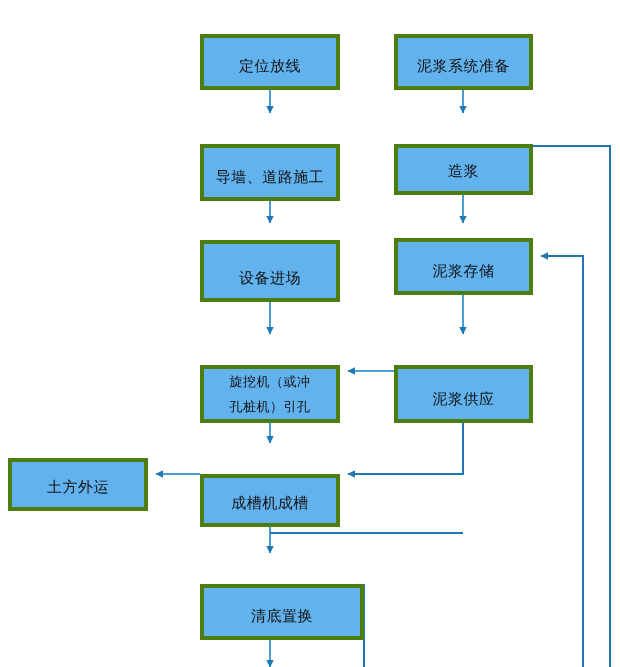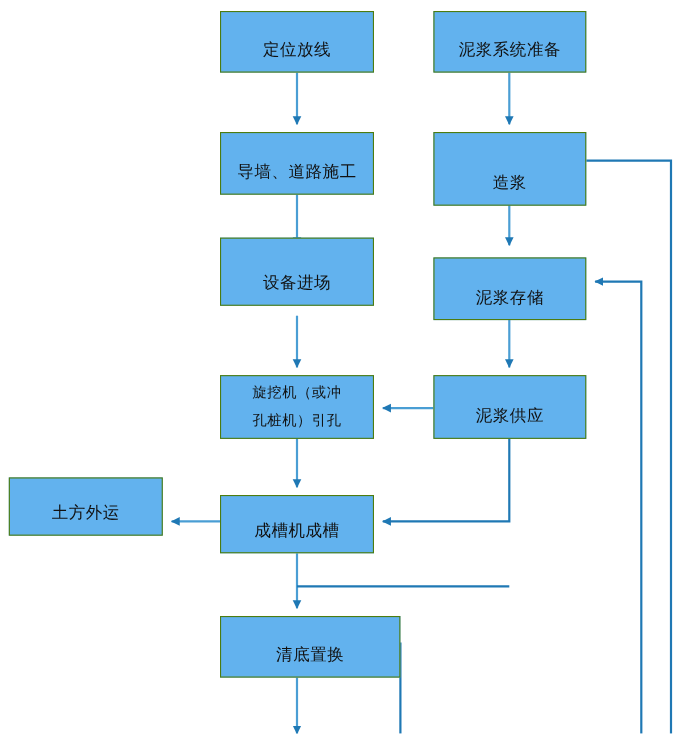--- a/index.html
+++ b/index.html
@@ -22,25 +22,26 @@
     left: 0;
     top: 0;
     width: 620px;
     height: 667px;
     pointer-events: none;
   }
   .node {
     position: absolute;
     box-sizing: border-box;
     background: #62b2ee;
-    border: 1px solid #4d7c0f;
+    border: 4px solid #4d7c0f;
     display: flex;
     align-items: flex-end;
     justify-content: center;
     z-index: 2;
+    margin-top: 24px;
   }
   .node .label {
     display: block;
     width: 100%;
     text-align: center;
     color: #111111;
     font-size: 15px;
     line-height: 22px;
     letter-spacing: 0.5px;
     padding-bottom: 9px;
@@ -102,29 +103,29 @@
   </div>
 
   <div class="node" style="left:394px; top:10px; width:139px; height:56px;">
     <span class="label">泥浆系统准备</span>
   </div>
 
   <div class="node" style="left:200px; top:120px; width:140px; height:57px;">
     <span class="label">导墙、道路施工</span>
   </div>
 
-  <div class="node" style="left:394px; top:120px; width:139px; height:67px;">
+  <div class="node" style="left:394px; top:120px; width:139px; height:51px;">
     <span class="label">造浆</span>
   </div>
 
   <div class="node" style="left:200px; top:216px; width:140px; height:62px;">
     <span class="label">设备进场</span>
   </div>
 
-  <div class="node" style="left:394px; top:234px; width:139px; height:57px;">
+  <div class="node" style="left:394px; top:214px; width:139px; height:57px;">
     <span class="label">泥浆存储</span>
   </div>
 
   <div class="node two-line" style="left:200px; top:341px; width:140px; height:58px;">
     <span class="label">旋挖机（或冲
 孔桩机）引孔</span>
   </div>
 
   <div class="node" style="left:394px; top:341px; width:139px; height:58px;">
     <span class="label">泥浆供应</span>

